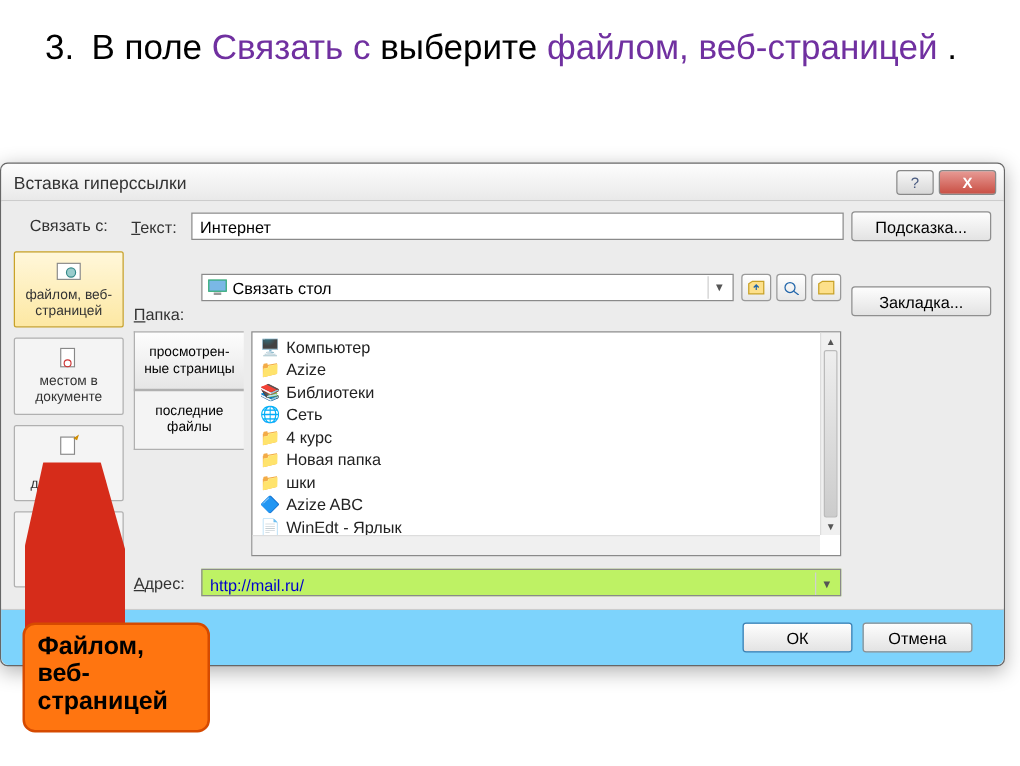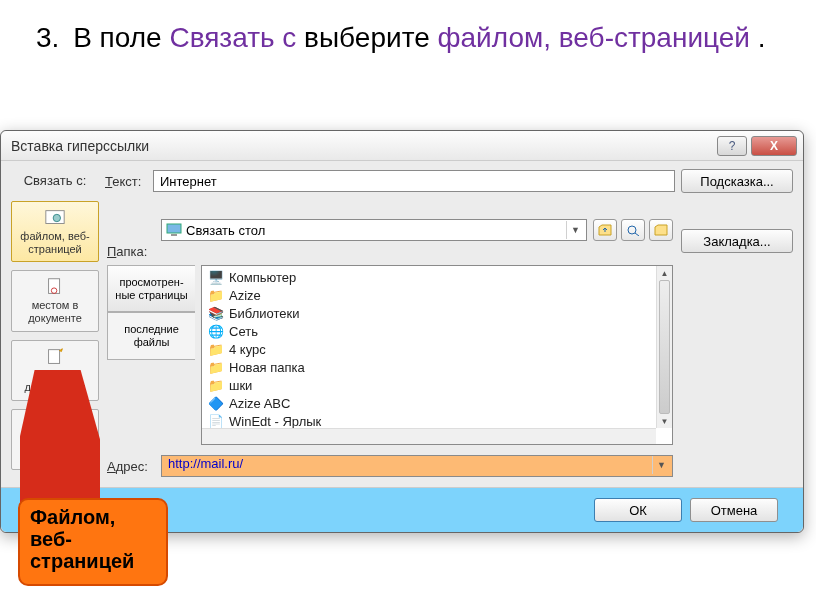--- a/index.html
+++ b/index.html
@@ -42,21 +42,21 @@
   .filelist { flex:1; border:1px solid #8a8a8a; background:#fff; height:180px; overflow:hidden; position:relative;}
   .filelist .inner { padding:2px 0; }
   .fi { display:flex; align-items:center; gap:5px; padding:1px 6px; font-size:13px; color:#222;}
   .fi .fic { width:16px; height:16px; display:flex; align-items:center; justify-content:center; font-size:13px;}
   .scrollbar { position:absolute; right:0; top:0; bottom:16px; width:16px; background:#f0f0f0; border-left:1px solid #ddd;}
   .scrollbar .thumb { position:absolute; top:14px; bottom:14px; left:2px; right:2px; background:linear-gradient(#eee,#ccc); border:1px solid #bbb; border-radius:2px;}
   .scrollbar .arr { position:absolute; left:0; right:0; height:14px; display:flex; align-items:center; justify-content:center; font-size:8px; color:#555;}
   .scrollbar .arr.top{top:0;} .scrollbar .arr.bot{bottom:0;}
   .hscroll { position:absolute; left:0; right:16px; bottom:0; height:16px; background:#f0f0f0; border-top:1px solid #ddd;}
   .addr-row { display:flex; align-items:center; gap:6px; margin-top:4px;}
-  .addrfield { flex:1; height:22px; border:1px solid #8a8a8a; background:#fdba74; display:flex; align-items:flex-start; padding:0 2px 0 6px;}
+  .addrfield { flex:1; height:22px; border:1px solid #8a8a8a; background:#bef264; display:flex; align-items:flex-end; padding:0 2px 0 6px;}
   .addrfield .val { flex:1; color:#0000cc; font-size:13px;}
   .addrfield .arrow { width:18px; height:18px; border-left:1px solid #d0d0d0; display:flex; align-items:center; justify-content:center; font-size:9px; color:#555;}
   .right-col { width:112px; display:flex; flex-direction:column; gap:10px; }
   .footer { display:flex; justify-content:flex-end; gap:8px; padding:10px 25px; border-top:1px solid #ccc; background:#7dd3fc; border-radius:0 0 6px 6px;}
   .footer .btn { min-width:88px; }
   .footer .btn.ok { background:linear-gradient(#fefefe,#e3e3e3); border-color:#3c7fb1;}
   .arrow-callout { position:absolute; left:20px; top:370px; pointer-events:none; }
   .callout-box { position:absolute; left:18px; top:498px; width:150px; height:88px; background:#ff7510; border:2px solid #d64a00; border-radius:10px; padding:6px 10px; }
   .callout-box .ctxt { font-family: Tahoma, sans-serif; font-weight:bold; font-size:20px; color:#000; line-height:1.1; }
   .link-lbl { text-align:center; font-size:13px; margin-bottom:2px;}

